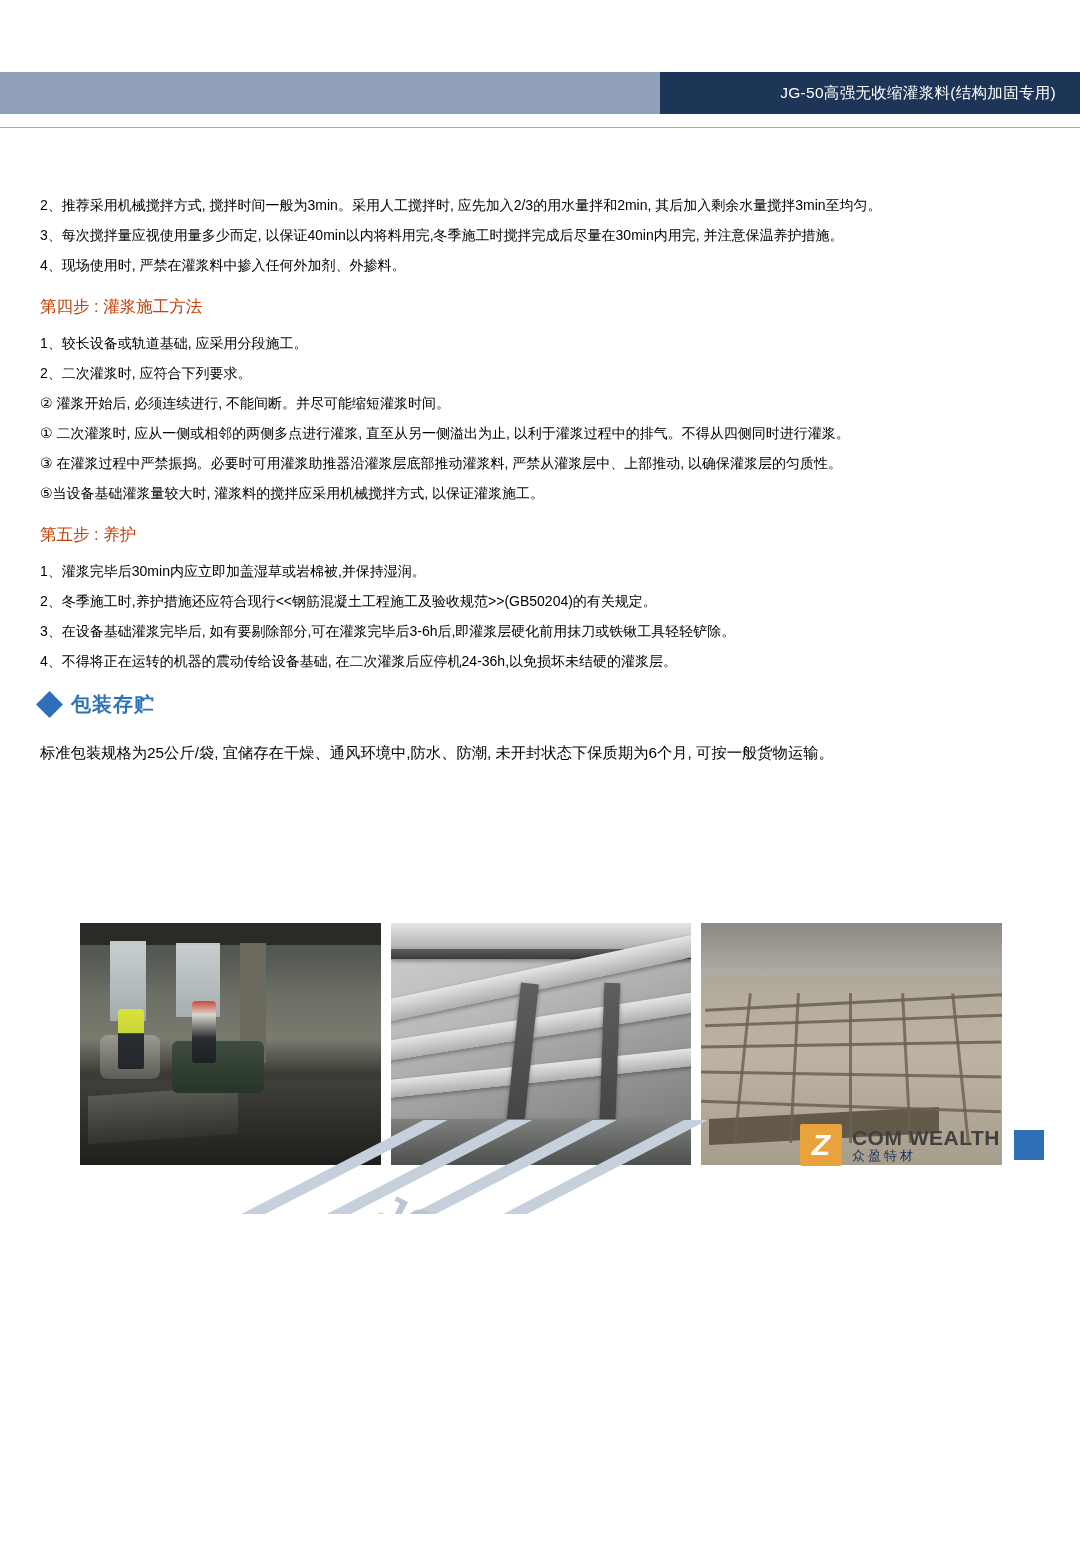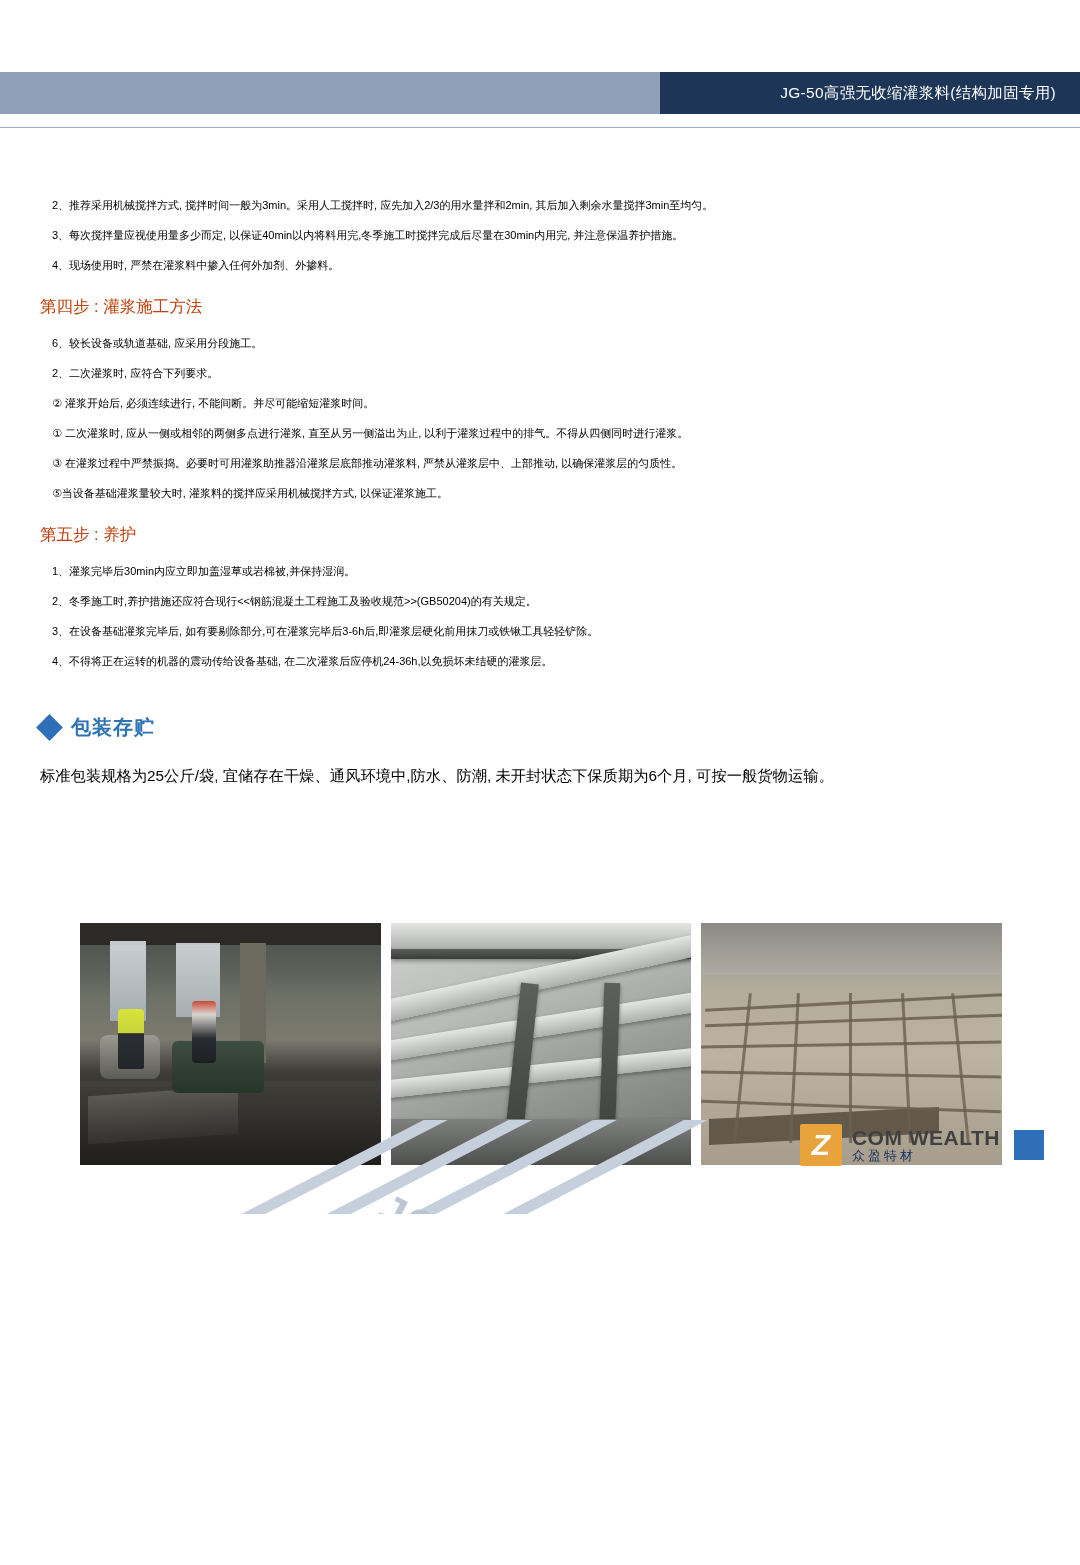--- a/index.html
+++ b/index.html
@@ -56,38 +56,38 @@
   }
 
   
   .content {
     position: absolute;
     top: 190px;
     left: 40px;
     width: 1000px;
   }
   .para {
-    font-size: 11px;
+    font-size: 14px;
     line-height: 30px;
     color: #000000;
-    margin: 0 0 0 12px;
+    margin: 0 0 0 0;
     text-align: justify;
   }
   .section-head {
     font-size: 16.5px;
     color: #c2410c;
     margin: 12px 0 8px 0;
     line-height: 28px;
   }
 
   
   .pack-head {
     display: flex;
     align-items: center;
-    margin: 38px 0 6px 0;
+    margin: 15px 0 6px 0;
   }
   .diamond {
     width: 19px;
     height: 19px;
     background: #2f6fb8;
     transform: rotate(45deg);
     margin-right: 12px;
     flex: none;
   }
   .pack-title {
@@ -275,21 +275,21 @@
   <div class="header-rule"></div>
 
   <div class="content">
 
     <p class="para">2、推荐采用机械搅拌方式, 搅拌时间一般为3min。采用人工搅拌时, 应先加入2/3的用水量拌和2min, 其后加入剩余水量搅拌3min至均匀。</p>
     <p class="para">3、每次搅拌量应视使用量多少而定, 以保证40min以内将料用完,冬季施工时搅拌完成后尽量在30min内用完, 并注意保温养护措施。</p>
     <p class="para">4、现场使用时, 严禁在灌浆料中掺入任何外加剂、外掺料。</p>
 
     <div class="section-head">第四步 : 灌浆施工方法</div>
 
-    <p class="para">6、较长设备或轨道基础, 应采用分段施工。</p>
+    <p class="para">1、较长设备或轨道基础, 应采用分段施工。</p>
     <p class="para">2、二次灌浆时, 应符合下列要求。</p>
     <p class="para">② 灌浆开始后, 必须连续进行, 不能间断。并尽可能缩短灌浆时间。</p>
     <p class="para">① 二次灌浆时, 应从一侧或相邻的两侧多点进行灌浆, 直至从另一侧溢出为止, 以利于灌浆过程中的排气。不得从四侧同时进行灌浆。</p>
     <p class="para">③ 在灌浆过程中严禁振捣。必要时可用灌浆助推器沿灌浆层底部推动灌浆料, 严禁从灌浆层中、上部推动, 以确保灌浆层的匀质性。</p>
     <p class="para">⑤当设备基础灌浆量较大时, 灌浆料的搅拌应采用机械搅拌方式, 以保证灌浆施工。</p>
 
     <div class="section-head">第五步 : 养护</div>
 
     <p class="para">1、灌浆完毕后30min内应立即加盖湿草或岩棉被,并保持湿润。</p>
     <p class="para">2、冬季施工时,养护措施还应符合现行&lt;&lt;钢筋混凝土工程施工及验收规范&gt;&gt;(GB50204)的有关规定。</p>

